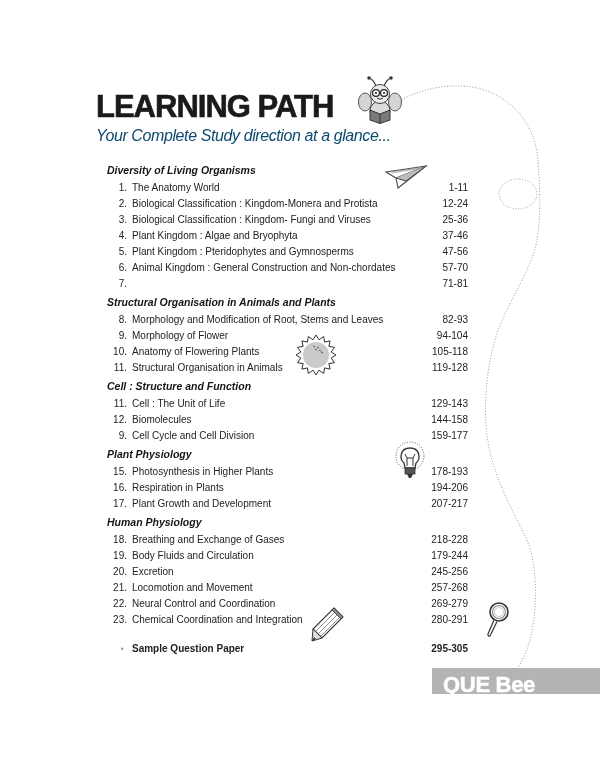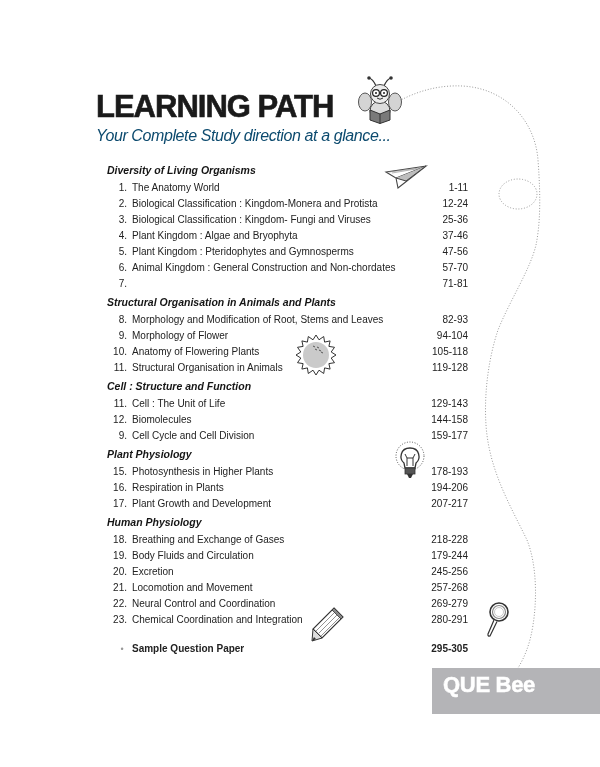--- a/index.html
+++ b/index.html
@@ -14,21 +14,21 @@
   .toc { position: absolute; left: 0; top: 160px; width: 600px; }
   .heading { height: 20px; line-height: 20px; padding-left: 107px; font-size: 10.5px;
              font-weight: bold; color: #151515; white-space: nowrap; font-style: italic; }
   .row { position: relative; height: 16px; line-height: 16px; font-size: 10px; color: #222; }
   .row .num { position: absolute; left: 95px; width: 32px; text-align: right; }
   .row .ttl { position: absolute; left: 132px; white-space: nowrap; }
   .row .pg  { position: absolute; right: 132px; text-align: right; white-space: nowrap; }
   .row.sample { margin-top: 13px; font-weight: bold; }
   .row.sample .bullet { position: absolute; left: 118px; width: 8px; text-align: center;
                         color: #9a9a9a; font-size: 9px; font-weight: normal; }
-  .banner { left: 432px; top: 668px; width: 168px; height: 46px; background: #b4b4b7; }
+  .banner { left: 432px; top: 668px; width: 168px; height: 26px; background: #b4b4b7; }
   .banner span { position: absolute; left: 11px; top: 5px; font-size: 22px; line-height: 24px;
                  font-weight: 900; color: #ffffff; letter-spacing: -0.3px;
                  -webkit-text-stroke: 0.5px #ffffff; }
   svg { position: absolute; overflow: visible; }
 </style>
 </head>
 <body>
 
 <svg style="left:0;top:0" width="600" height="767" viewBox="0 0 600 767">
   <path d="M387,108 C415,90 440,85 462,86 C505,88 535,120 538,160 C541,200 540,225 536,245 C530,270 510,300 498,330 C488,360 484,395 486,425 C489,470 510,505 527,540 C537,565 537,600 533,625 C530,645 524,658 518,668" fill="none" stroke="#9a9a9a" stroke-width="1" stroke-dasharray="1 1.8"></path>

